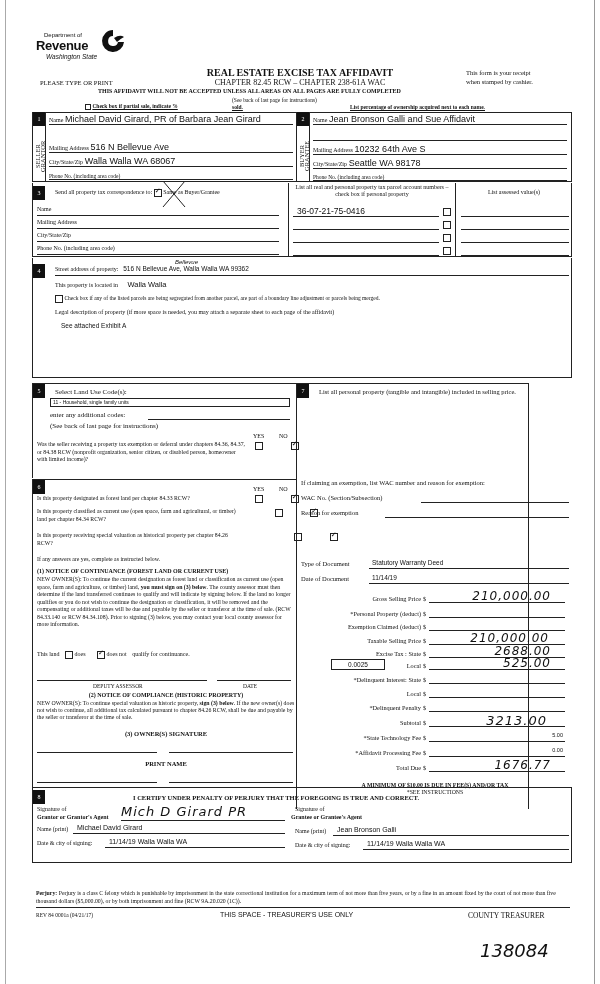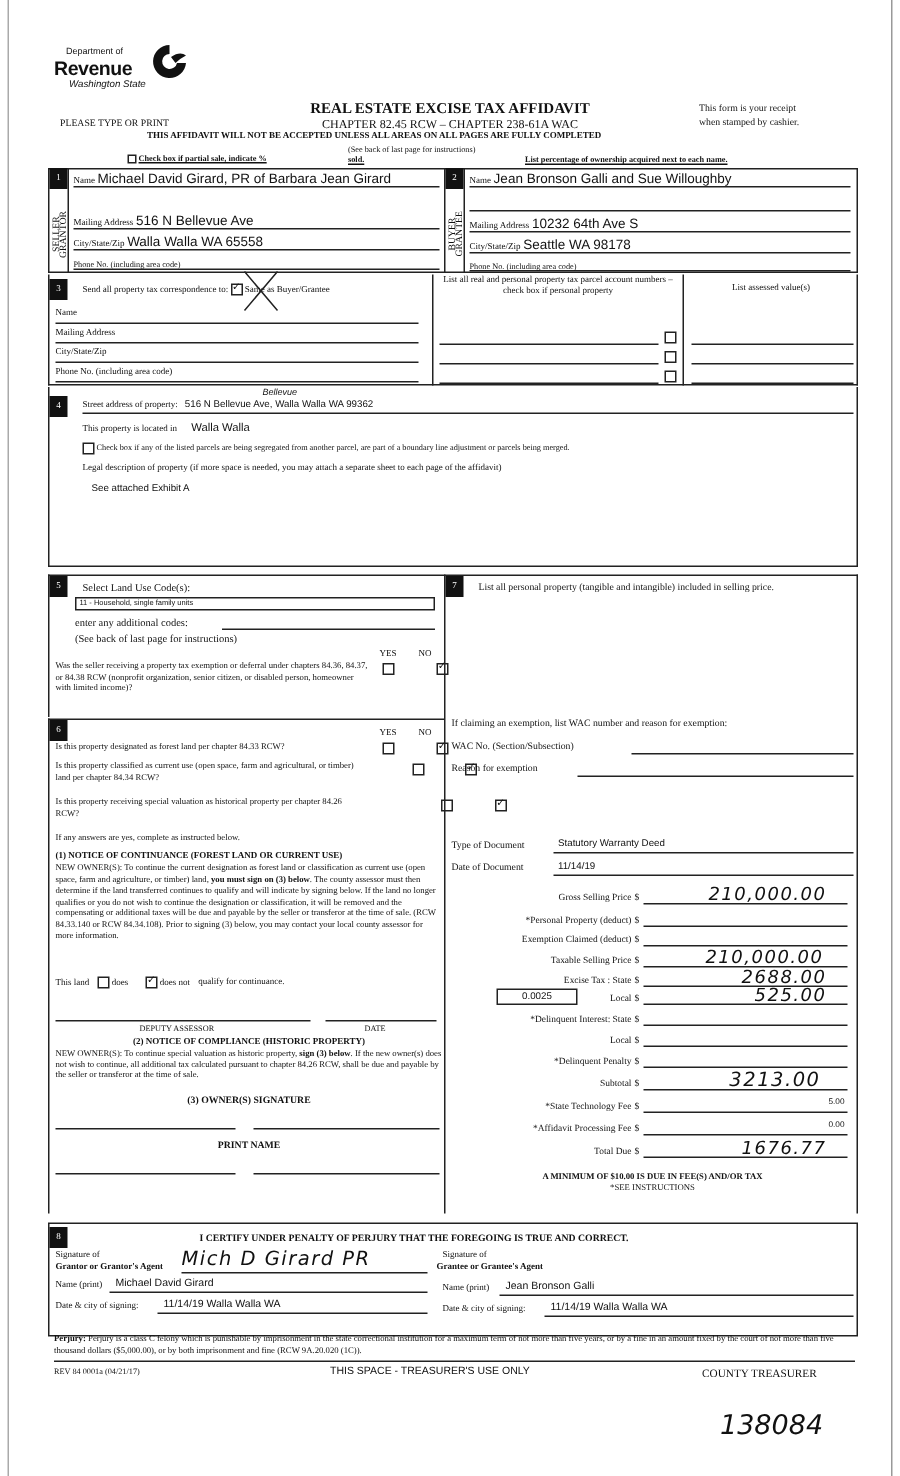--- a/index.html
+++ b/index.html
@@ -66,41 +66,41 @@
   <div class="abs line" style="left:16px;top:2px;width:244px;height:11px;">
     <span style="font-size:6px;">Name</span>
     <span class="hw">Michael David Girard, PR of Barbara Jean Girard</span>
   </div>
   <div class="abs line" style="left:16px;top:30px;width:244px;height:11px;">
     <span style="font-size:6px;">Mailing Address</span>
     <span class="hw">516 N Bellevue Ave</span>
   </div>
   <div class="abs line" style="left:16px;top:44px;width:244px;height:11px;">
     <span style="font-size:6px;">City/State/Zip</span>
-    <span class="hw">Walla Walla WA 65558</span>
+    <span class="hw">Walla Walla WA 68067</span>
   </div>
   <div class="abs line" style="left:16px;top:58px;width:244px;height:10px;">
     <span style="font-size:5.5px;">Phone No. (including area code)</span>
     <span class="hw"></span>
   </div>
 </div>
 
 <div class="abs" style="left:296px;top:112px;width:276px;height:70px;border-left:1px solid #222;border-right:1px solid #222;border-bottom:1px solid #222;">
   <div class="num" style="left:0;top:0;">2</div>
   <div class="vert" style="left:1px;top:20px;height:48px;width:6px;">
     <span>BUYER</span>
   </div>
   <div class="vert" style="left:6px;top:20px;height:48px;width:6px;">
     <span>GRANTEE</span>
   </div>
   <div class="border-l" style="left:12px;top:0;height:70px;"></div>
 
   <div class="abs line" style="left:16px;top:2px;width:254px;height:11px;">
     <span style="font-size:6px;">Name</span>
-    <span class="hw">Jean Bronson Galli and Sue Willoughby</span>
+    <span class="hw">Jean Bronson Galli and Sue Affidavit</span>
   </div>
   <div class="abs line" style="left:16px;top:18px;width:254px;height:11px;">
     <span class="hw"></span>
   </div>
   <div class="abs line" style="left:16px;top:32px;width:254px;height:11px;">
     <span style="font-size:6px;">Mailing Address</span>
     <span class="hw">10232 64th Ave S</span>
   </div>
   <div class="abs line" style="left:16px;top:46px;width:254px;height:11px;">
     <span style="font-size:6px;">City/State/Zip</span>
@@ -133,20 +133,25 @@
   </div>
   <div class="abs line" style="left:4px;top:62px;width:242px;height:10px;font-size:6px;">
     <span>Phone No. (including area code)</span>
   </div>
 
   <div class="border-l" style="left:255px;top:0;height:74px;"></div>
   <div class="abs center" style="left:258px;top:1px;width:162px;font-size:6px;line-height:7px;">List all real and personal property tax parcel account numbers – check box if personal property</div>
   <div class="border-l" style="left:422px;top:0;height:74px;"></div>
   <div class="abs center" style="left:424px;top:6px;width:114px;font-size:6px;">List assessed value(s)</div>
 
+  <div class="abs" style="left:260px;top:23px;width:278px;height:12px;">
+    <span class="abs line hw" style="left:0;top:0;width:146px;height:11px;font-size:8.5px;padding-left:4px;">36-07-21-75-0416</span>
+    <span class="abs box" style="left:150px;top:2px;"></span>
+    <span class="abs line" style="left:168px;top:0;width:108px;height:11px;"></span>
+  </div>
   <div class="abs" style="left:260px;top:36px;width:278px;height:12px;">
     <span class="abs line" style="left:0;top:0;width:146px;height:11px;"></span>
     <span class="abs box" style="left:150px;top:2px;"></span>
     <span class="abs line" style="left:168px;top:0;width:108px;height:11px;"></span>
   </div>
   <div class="abs" style="left:260px;top:49px;width:278px;height:12px;">
     <span class="abs line" style="left:0;top:0;width:146px;height:11px;"></span>
     <span class="abs box" style="left:150px;top:2px;"></span>
     <span class="abs line" style="left:168px;top:0;width:108px;height:11px;"></span>
   </div>
@@ -233,21 +238,21 @@
     <span>NEW OWNER(S): To continue special valuation as historic property, </span><span class="bold">sign (3) below</span><span>. If the new owner(s) does not wish to continue, all additional tax calculated pursuant to chapter 84.26 RCW, shall be due and payable by the seller or transferor at the time of sale.</span>
   </div>
   <div class="abs bold center" style="left:4px;top:250px;width:258px;font-size:6.5px;">(3) OWNER(S) SIGNATURE</div>
   <div class="abs line" style="left:4px;top:272px;width:120px;height:1px;"></div>
   <div class="abs line" style="left:136px;top:272px;width:124px;height:1px;"></div>
   <div class="abs bold center" style="left:4px;top:280px;width:258px;font-size:6.5px;">PRINT NAME</div>
   <div class="abs line" style="left:4px;top:302px;width:120px;height:1px;"></div>
   <div class="abs line" style="left:136px;top:302px;width:124px;height:1px;"></div>
 </div>
 
-<div class="abs" style="left:296px;top:383px;width:276px;height:426px;border-left:1px solid #222;border-top:1px solid #222;border-right:1px solid #222;">
+<div class="abs" style="left:296px;top:383px;width:233px;height:426px;border-left:1px solid #222;border-top:1px solid #222;border-right:1px solid #222;">
   <div class="num" style="left:0;top:0;">7</div>
   <div class="abs" style="left:4px;top:3px;width:262px;font-size:6.5px;line-height:9px;text-indent:18px;">List all personal property (tangible and intangible) included in selling price.</div>
 
   <div class="abs" style="left:4px;top:95px;font-size:6.5px;">If claiming an exemption, list WAC number and reason for exemption:</div>
   <div class="abs" style="left:4px;top:110px;width:268px;font-size:6.5px;">
     <span>WAC No. (Section/Subsection)</span>
     <span class="abs line" style="left:120px;top:0;width:148px;height:9px;"></span>
   </div>
   <div class="abs" style="left:4px;top:125px;width:268px;font-size:6.5px;">
     <span>Reason for exemption</span>
@@ -315,21 +320,21 @@
 
     <div class="abs right" style="left:0;top:175px;width:124px;font-size:6.3px;">Total Due</div>
     <div class="abs" style="left:126px;top:175px;font-size:6.3px;">$</div>
     <div class="abs line script right" style="left:132px;top:169px;width:136px;height:14px;font-size:12px;padding-right:14px;">1676.77</div>
   </div>
 
   <div class="abs bold center" style="left:0;top:398px;width:276px;font-size:5.8px;">A MINIMUM OF $10.00 IS DUE IN FEE(S) AND/OR TAX</div>
   <div class="abs center" style="left:0;top:405px;width:276px;font-size:5.8px;">*SEE INSTRUCTIONS</div>
 </div>
 
-<div class="abs" style="left:32px;top:815px;width:540px;height:76px;border:1px solid #222;">
+<div class="abs" style="left:32px;top:787px;width:540px;height:76px;border:1px solid #222;">
   <div class="num" style="left:0;top:2px;">8</div>
   <div class="abs bold" style="left:100px;top:6px;font-size:6.5px;">I CERTIFY UNDER PENALTY OF PERJURY THAT THE FOREGOING IS TRUE AND CORRECT.</div>
 
   <div class="abs" style="left:4px;top:18px;font-size:6px;">Signature of</div>
   <div class="abs bold" style="left:4px;top:26px;font-size:6px;">Grantor or Grantor's Agent</div>
   <div class="abs line script" style="left:88px;top:16px;width:164px;height:17px;font-size:13px;">Mich D Girard PR</div>
 
   <div class="abs" style="left:4px;top:38px;width:250px;font-size:6px;">
     <span>Name (print)</span>
     <span class="abs line sans" style="left:36px;top:-2px;width:212px;height:10px;font-size:7px;padding-left:4px;">Michael David Girard</span>

